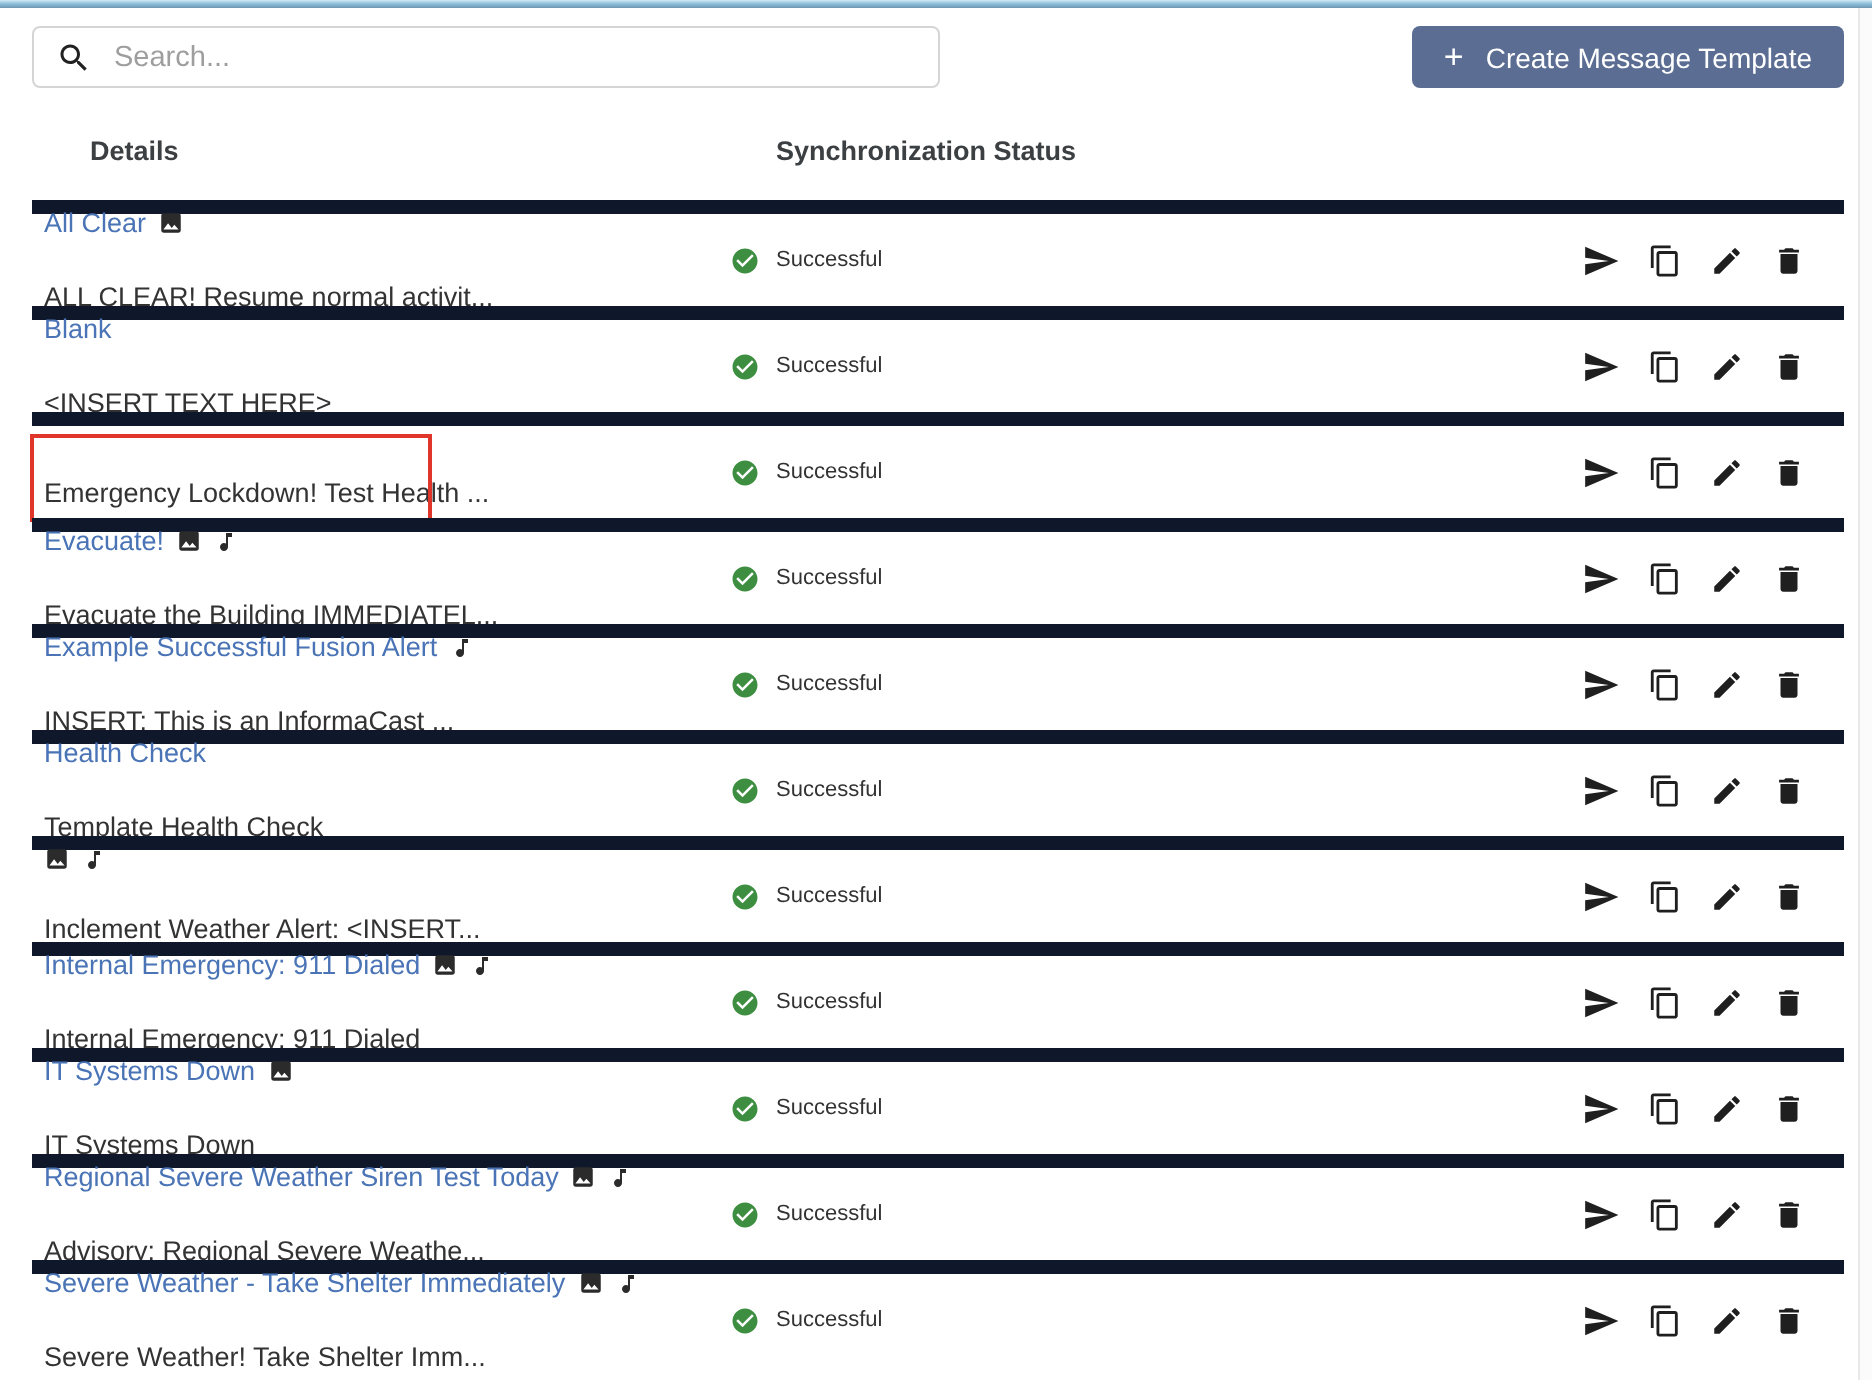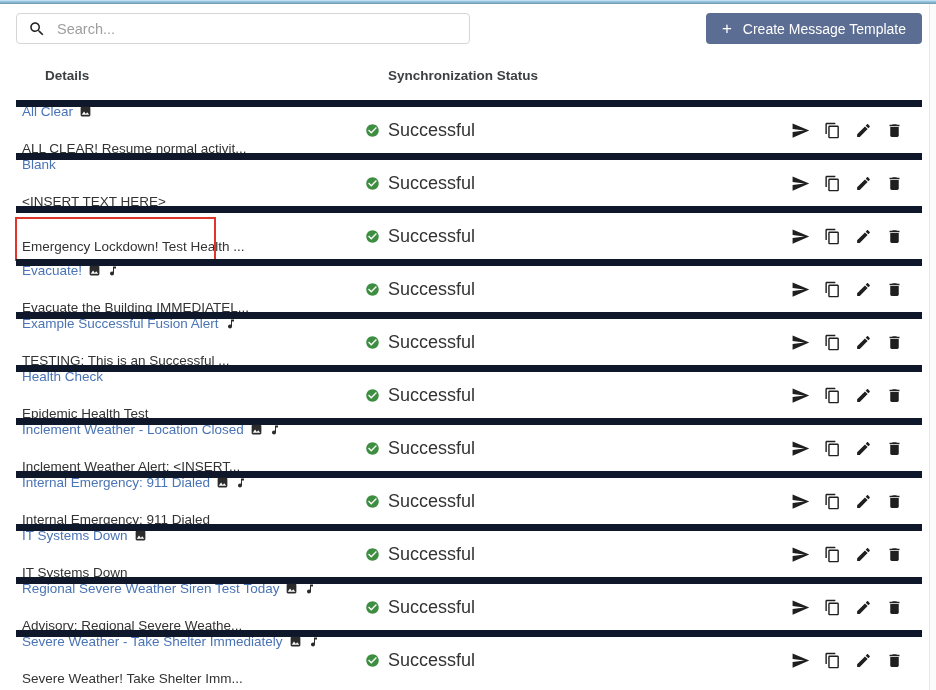--- a/index.html
+++ b/index.html
@@ -49,21 +49,21 @@
     border-top:7px solid #0f172a;position:relative;
   }
   .cell-details{width:349px;padding-left:6px;box-sizing:border-box;}
   .row-title{
     color:var(--link-blue,#4a74b5);font-size:13.5px;line-height:16px;
     display:flex;align-items:center;gap:6px;cursor:pointer;width:max-content;
   }
   .row-subtitle{color:#333;font-size:13.5px;line-height:16px;margin-top:21px;}
   .cell-status{
     flex:1;display:flex;align-items:center;gap:8px;
-    font-size:18px;color:#333;
+    font-size:11px;color:#333;
   }
   .check-icon{color:var(--status-green,#3e8e41);}
   .cell-actions{display:flex;align-items:center;gap:14px;padding-right:19px;}
   .icon-btn{
     background:none;border:none;padding:0;margin:0;cursor:pointer;
     display:flex;align-items:center;color:#1f1f1f;
   }
   .title-icon{color:#2b2b2b;display:inline-flex;}
   .highlight-box{
     position:absolute;left:-1px;top:4px;width:201px;height:44px;
@@ -270,21 +270,21 @@
     <div class="cell-details">
       <div class="row-title">
         <span>Example Successful Fusion Alert</span>
 
         <span class="title-icon">
           <svg width="12" height="12" viewBox="0 0 24 24" fill="currentColor">
               <path d="M12 3v10.55c-.59-.34-1.27-.55-2-.55-2.21 0-4 1.79-4 4s1.79 4 4 4 4-1.79 4-4V7h4V3h-8z"></path>
             </svg>
         </span>
       </div>
-      <div class="row-subtitle">TESTING: This is an Successful ...</div>
+      <div class="row-subtitle">INSERT: This is an InformaCast ...</div>
     </div>
     <div class="cell-status">
       <svg class="check-icon" width="15" height="15" viewBox="0 0 24 24" fill="currentColor">
           <path d="M12 2C6.48 2 2 6.48 2 12s4.48 10 10 10 10-4.48 10-10S17.52 2 12 2zm-2 15l-5-5 1.41-1.41L10 14.17l7.59-7.59L19 8l-9 9z"></path>
         </svg>
       <span>Successful</span>
     </div>
     <div class="cell-actions">
       <button class="icon-btn">
         <svg width="19" height="19" viewBox="0 0 24 24" fill="currentColor">
@@ -309,57 +309,56 @@
     </div>
   </div>
 
   <div class="row">
 
     <div class="cell-details">
       <div class="row-title">
         <span>Health Check</span>
 
       </div>
-      <div class="row-subtitle">Epidemic Health Test</div>
-    </div>
-    <div class="cell-status">
-      <svg class="check-icon" width="15" height="15" viewBox="0 0 24 24" fill="currentColor">
-          <path d="M12 2C6.48 2 2 6.48 2 12s4.48 10 10 10 10-4.48 10-10S17.52 2 12 2zm-2 15l-5-5 1.41-1.41L10 14.17l7.59-7.59L19 8l-9 9z"></path>
-        </svg>
-      <span>Successful</span>
-    </div>
-    <div class="cell-actions">
-      <button class="icon-btn">
-        <svg width="19" height="19" viewBox="0 0 24 24" fill="currentColor">
-            <path d="M2.01 21L23 12 2.01 3 2 10l15 2-15 2z"></path>
-          </svg>
-      </button>
-      <button class="icon-btn">
-        <svg width="17" height="17" viewBox="0 0 24 24" fill="currentColor">
-            <path d="M16 1H4c-1.1 0-2 .9-2 2v14h2V3h12V1zm3 4H8c-1.1 0-2 .9-2 2v14c0 1.1.9 2 2 2h11c1.1 0 2-.9 2-2V7c0-1.1-.9-2-2-2zm0 16H8V7h11v14z"></path>
-          </svg>
-      </button>
-      <button class="icon-btn">
-        <svg width="17" height="17" viewBox="0 0 24 24" fill="currentColor">
-            <path d="M3 17.25V21h3.75L17.81 9.94l-3.75-3.75L3 17.25zM20.71 7.04c.39-.39.39-1.02 0-1.41l-2.34-2.34c-.39-.39-1.02-.39-1.41 0l-1.83 1.83 3.75 3.75 1.83-1.83z"></path>
-          </svg>
-      </button>
-      <button class="icon-btn">
-        <svg width="17" height="17" viewBox="0 0 24 24" fill="currentColor">
-            <path d="M6 19c0 1.1.9 2 2 2h8c1.1 0 2-.9 2-2V7H6v12zM19 4h-3.5l-1-1h-5l-1 1H5v2h14V4z"></path>
-          </svg>
-      </button>
-    </div>
-  </div>
-
-  <div class="row">
-
-    <div class="cell-details">
-      <div class="row-title">
-        <span>Inclement Weather - Location Closed</span>
+      <div class="row-subtitle">Template Health Check</div>
+    </div>
+    <div class="cell-status">
+      <svg class="check-icon" width="15" height="15" viewBox="0 0 24 24" fill="currentColor">
+          <path d="M12 2C6.48 2 2 6.48 2 12s4.48 10 10 10 10-4.48 10-10S17.52 2 12 2zm-2 15l-5-5 1.41-1.41L10 14.17l7.59-7.59L19 8l-9 9z"></path>
+        </svg>
+      <span>Successful</span>
+    </div>
+    <div class="cell-actions">
+      <button class="icon-btn">
+        <svg width="19" height="19" viewBox="0 0 24 24" fill="currentColor">
+            <path d="M2.01 21L23 12 2.01 3 2 10l15 2-15 2z"></path>
+          </svg>
+      </button>
+      <button class="icon-btn">
+        <svg width="17" height="17" viewBox="0 0 24 24" fill="currentColor">
+            <path d="M16 1H4c-1.1 0-2 .9-2 2v14h2V3h12V1zm3 4H8c-1.1 0-2 .9-2 2v14c0 1.1.9 2 2 2h11c1.1 0 2-.9 2-2V7c0-1.1-.9-2-2-2zm0 16H8V7h11v14z"></path>
+          </svg>
+      </button>
+      <button class="icon-btn">
+        <svg width="17" height="17" viewBox="0 0 24 24" fill="currentColor">
+            <path d="M3 17.25V21h3.75L17.81 9.94l-3.75-3.75L3 17.25zM20.71 7.04c.39-.39.39-1.02 0-1.41l-2.34-2.34c-.39-.39-1.02-.39-1.41 0l-1.83 1.83 3.75 3.75 1.83-1.83z"></path>
+          </svg>
+      </button>
+      <button class="icon-btn">
+        <svg width="17" height="17" viewBox="0 0 24 24" fill="currentColor">
+            <path d="M6 19c0 1.1.9 2 2 2h8c1.1 0 2-.9 2-2V7H6v12zM19 4h-3.5l-1-1h-5l-1 1H5v2h14V4z"></path>
+          </svg>
+      </button>
+    </div>
+  </div>
+
+  <div class="row">
+
+    <div class="cell-details">
+      <div class="row-title">
         <span class="title-icon">
           <svg width="13" height="13" viewBox="0 0 24 24">
               <rect x="3" y="3" width="18" height="18" rx="2.5" fill="currentColor"></rect>
               <path d="M5 18l4.3-5.8 3.4 4.3 2.4-3L19 18z" fill="#fff"></path>
             </svg>
         </span>
         <span class="title-icon">
           <svg width="12" height="12" viewBox="0 0 24 24" fill="currentColor">
               <path d="M12 3v10.55c-.59-.34-1.27-.55-2-.55-2.21 0-4 1.79-4 4s1.79 4 4 4 4-1.79 4-4V7h4V3h-8z"></path>
             </svg>

